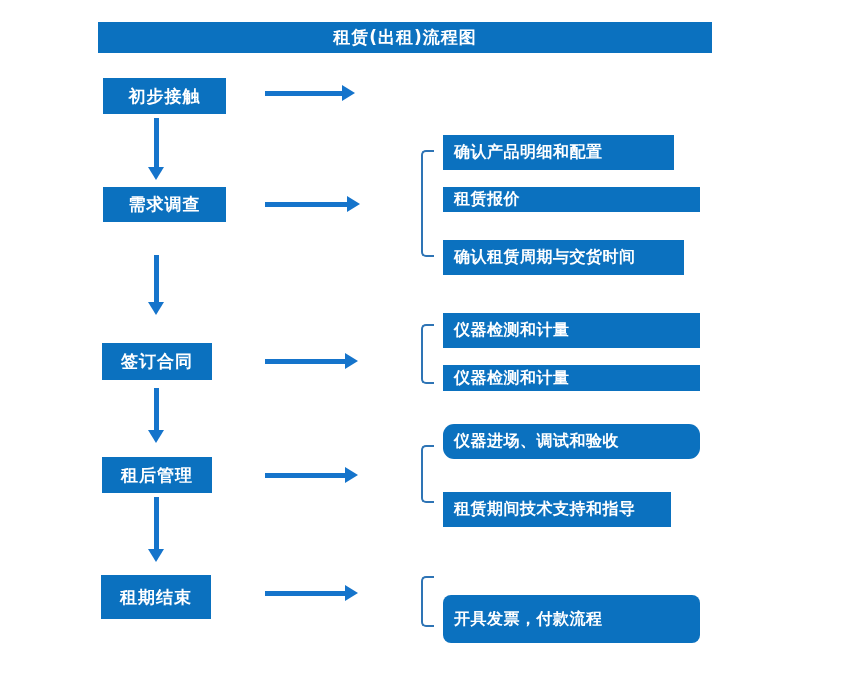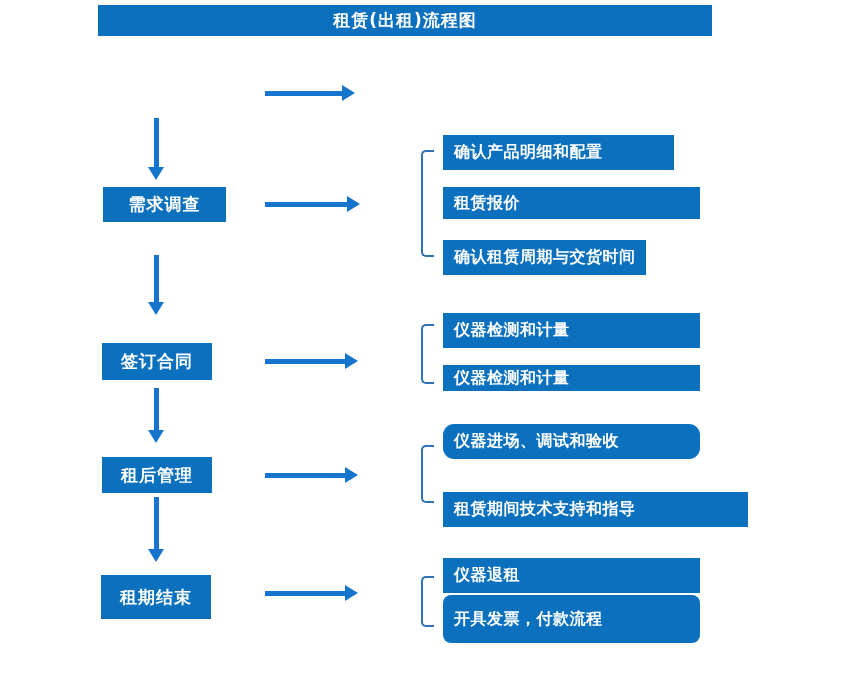--- a/index.html
+++ b/index.html
@@ -23,22 +23,23 @@
   .bracket{
     position:absolute;width:13px;box-sizing:border-box;
     border:2px solid #2e74b5;border-right:none;border-radius:5px 0 0 5px;
   }
 </style>
 </head>
 <body>
 
 <div id="canvas">
 
-  <div class="box titlebar" style="left:98px;top:5px;width:614px;height:31px;">租赁(出租)流程图</div>
+  <div class="box titlebar" style="left:98px;top:22px;width:614px;height:31px;">租赁(出租)流程图</div>
 
+  <div class="box step" style="left:103px;top:78px;width:123px;height:36px;">初步接触</div>
   <div class="box step" style="left:103px;top:187px;width:123px;height:35px;">需求调查</div>
   <div class="box step" style="left:102px;top:343px;width:110px;height:37px;">签订合同</div>
   <div class="box step" style="left:102px;top:457px;width:110px;height:36px;">租后管理</div>
   <div class="box step" style="left:101px;top:575px;width:110px;height:44px;">租期结束</div>
 
   <div class="varrow" style="left:148px;top:118px;height:62px;">
     <div class="shaft"></div>
     <div class="head"></div>
   </div>
   <div class="varrow" style="left:148px;top:255px;height:60px;">
@@ -75,25 +76,24 @@
     <div class="head"></div>
   </div>
 
   <div class="bracket" style="left:421px;top:150px;height:107px;"></div>
   <div class="bracket" style="left:421px;top:324px;height:60px;"></div>
   <div class="bracket" style="left:421px;top:445px;height:58px;"></div>
   <div class="bracket" style="left:421px;top:576px;height:51px;"></div>
 
 
   <div class="box detail" style="left:443px;top:135px;width:231px;height:35px;">确认产品明细和配置</div>
-  <div class="box detail" style="left:443px;top:187px;width:257px;height:32px;">租赁报价</div>
-  <div class="box detail" style="left:443px;top:240px;width:203px;height:35px;">确认租赁周期与交货时间</div>
+  <div class="box detail" style="left:443px;top:187px;width:257px;height:25px;">租赁报价</div>
+  <div class="box detail" style="left:443px;top:240px;width:241px;height:35px;">确认租赁周期与交货时间</div>
 
   <div class="box detail" style="left:443px;top:313px;width:257px;height:35px;">仪器检测和计量</div>
   <div class="box detail" style="left:443px;top:365px;width:257px;height:26px;">仪器检测和计量</div>
 
   <div class="box detail" style="left:443px;top:424px;width:257px;height:35px;border-radius:11px;">仪器进场、调试和验收</div>
-  <div class="box detail" style="left:443px;top:492px;width:305px;height:35px;text-align:center;">租赁期间技术支持和指导</div>
+  <div class="box detail" style="left:443px;top:492px;width:228px;height:35px;text-align:center;">租赁期间技术支持和指导</div>
 
-  <div class="box detail" style="left:443px;top:558px;width:257px;height:35px;">仪器退租</div>
   <div class="box detail" style="left:443px;top:595px;width:257px;height:48px;border-radius:8px;">开具发票，付款流程</div>
 
 </div>
 
 </body></html>

